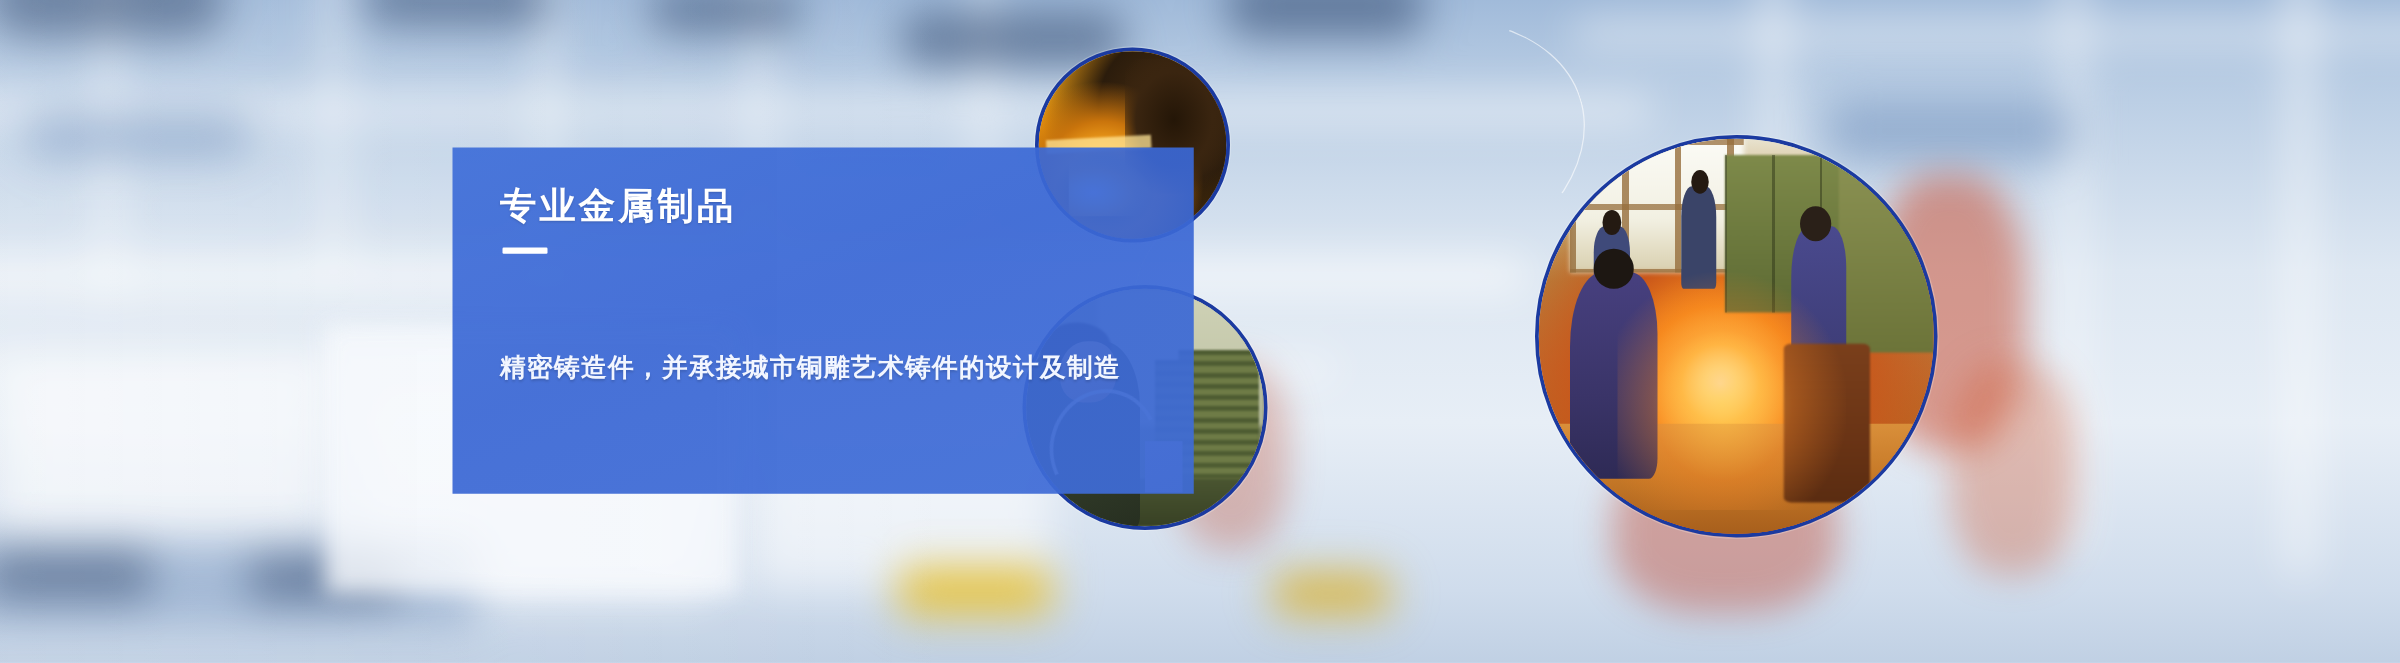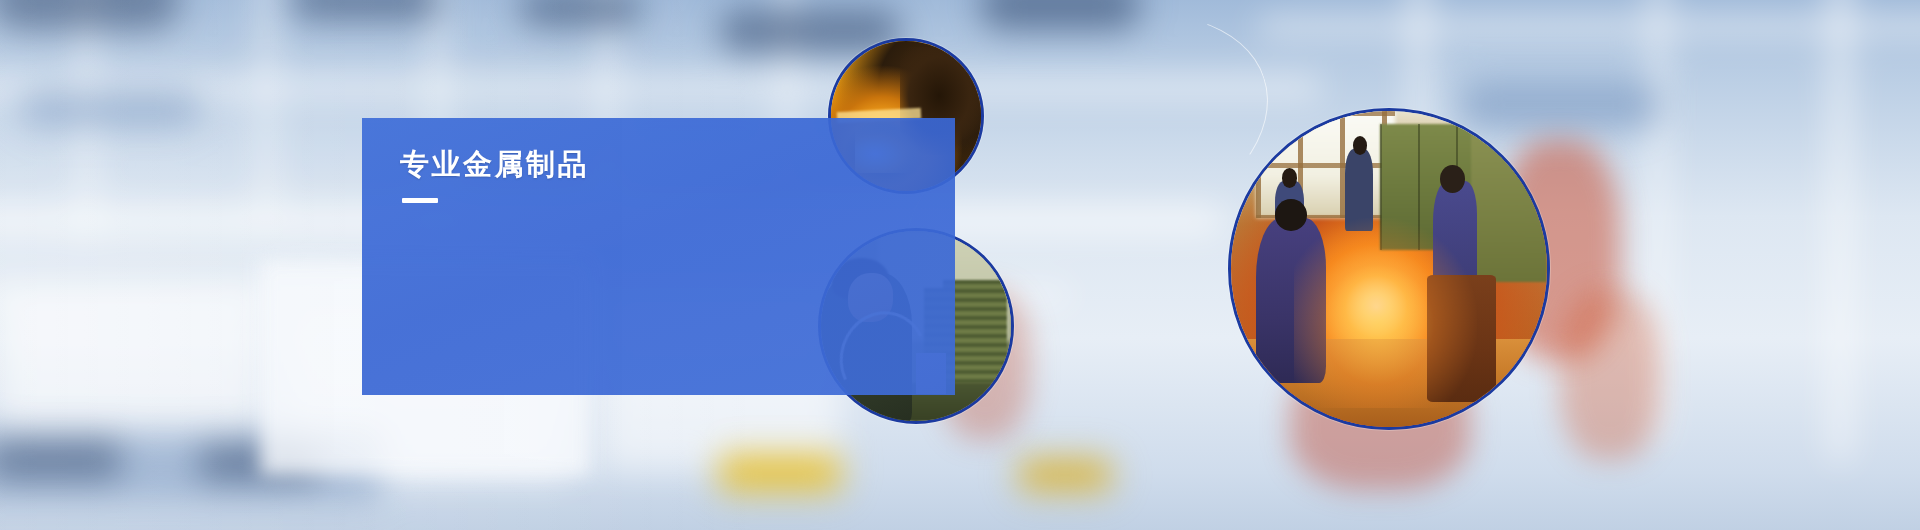--- a/index.html
+++ b/index.html
@@ -263,15 +263,16 @@
       <div class="wax-face"></div>
       <div class="wax-hose"></div>
       <div class="wax-part"></div>
     </div>
   </div>
 
   <div class="panel-blue"></div>
   <div class="panel-inner">
     <div class="title">专业金属制品</div>
     <div class="rule"></div>
+    <div class="body-line l2">精密铸造件，并承接城市铜雕艺术铸件的设计及制造</div>
   </div>
 
 </div>
 
 </body></html>

